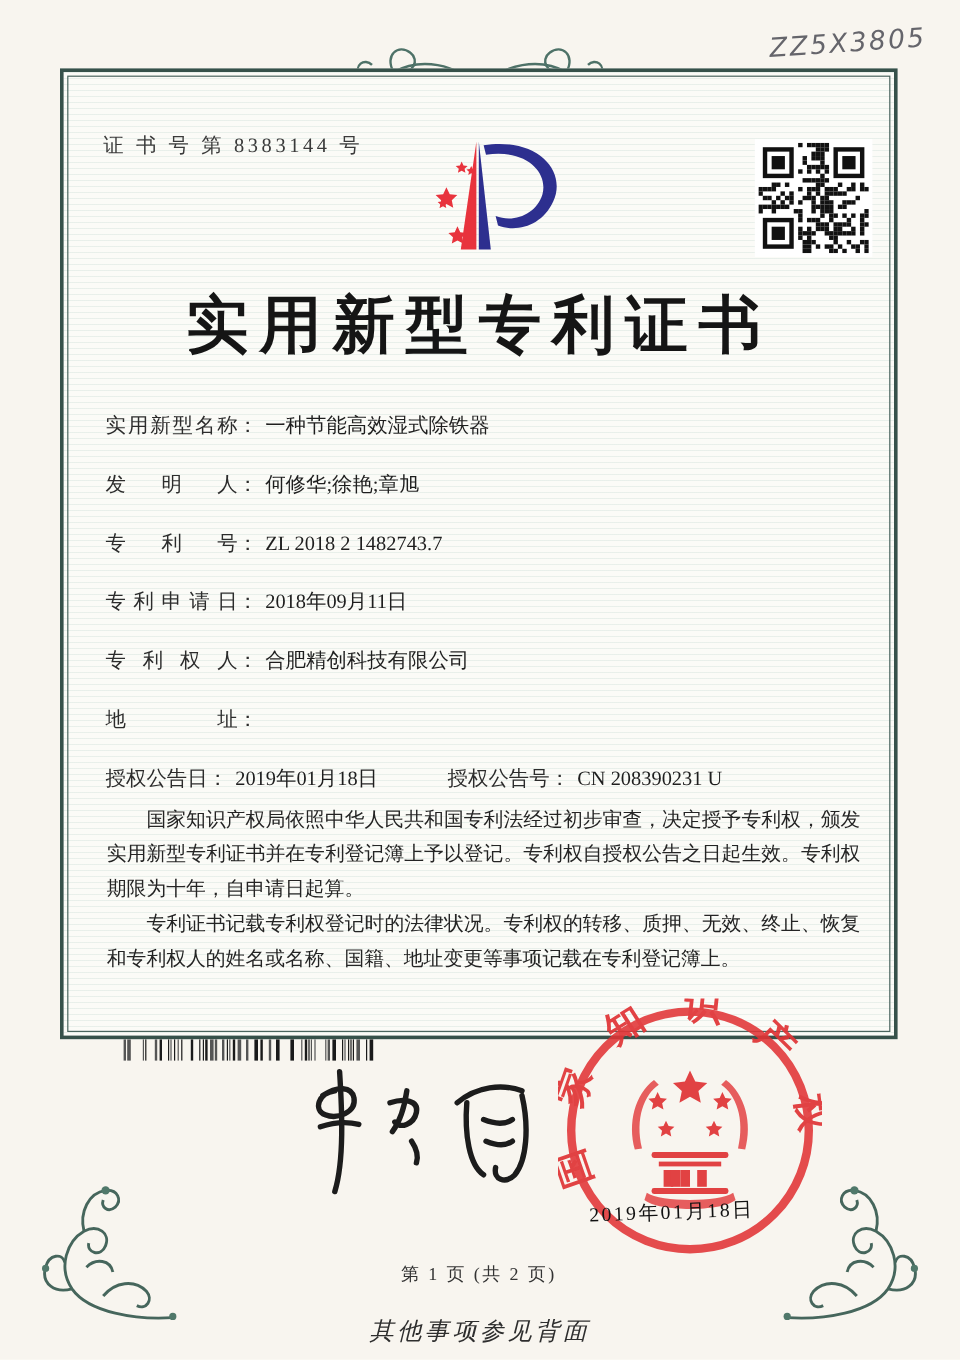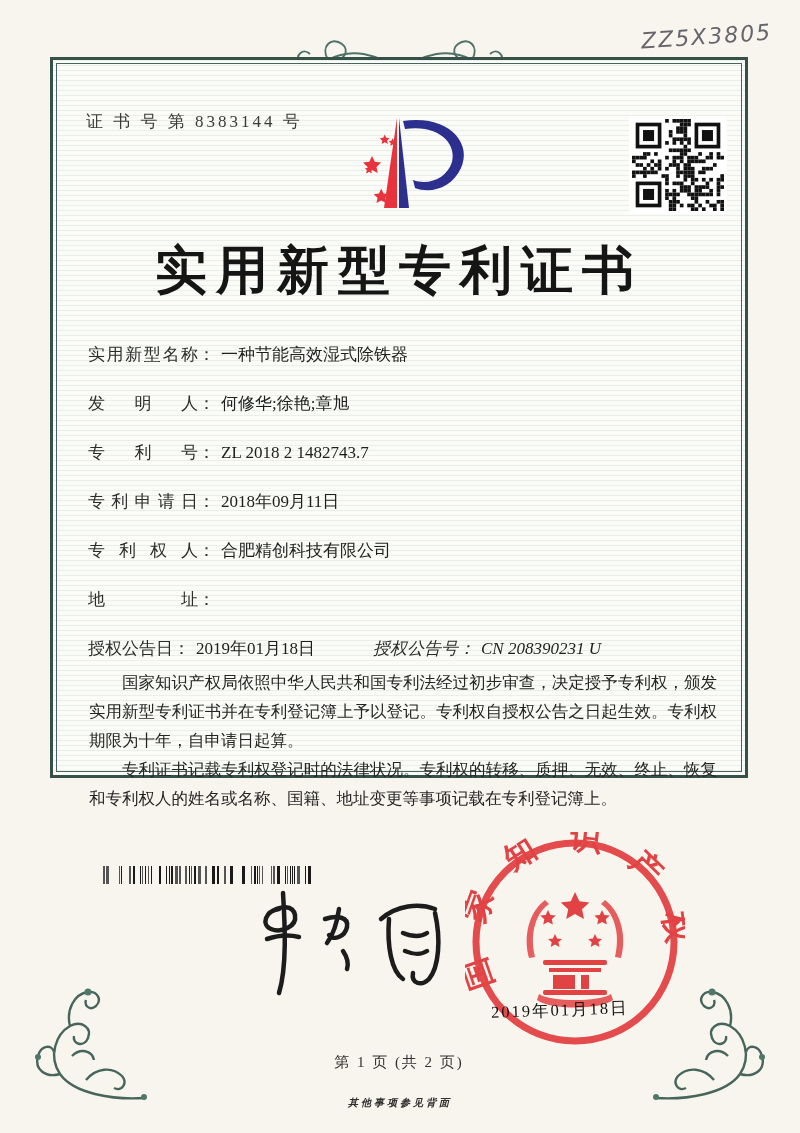--- a/index.html
+++ b/index.html
@@ -4,21 +4,21 @@
 <style>
   html,body{margin:0;padding:0;}
   body{
     width:800px;height:1133px;position:relative;overflow:hidden;
     background:#f8f5ef;
     font-family:"Liberation Serif","DejaVu Serif",serif;
     color:#222;
   }
   
   .frame{
-    position:absolute;left:50px;top:57px;width:698px;height:721px;
+    position:absolute;left:50px;top:57px;width:698px;height:809px;
     border:3px solid #36514a;box-sizing:border-box;
     background:
       repeating-linear-gradient(180deg,
         rgba(122,168,156,0.14) 0px, rgba(122,168,156,0.14) 1px,
         rgba(255,255,255,0) 1px, rgba(255,255,255,0) 5px),
       #fbfbf7;
   }
   .frame::before{
     content:"";position:absolute;inset:3px;border:1px solid #4a655e;pointer-events:none;
   }
@@ -50,41 +50,41 @@
   .field-row{display:flex;align-items:flex-start;line-height:25px;margin-bottom:24px;}
   .field-label{
     width:110px;flex:0 0 110px;
     text-align:justify;text-align-last:justify;color:#2c2c2c;
   }
   .field-colon{flex:0 0 auto;color:#2c2c2c;}
   .field-value{margin-left:6px;color:#1e1e1e;}
   .addr .field-value{max-width:445px;}
   .grant-row{display:flex;line-height:25px;margin-top:2px;}
   .grant-row .pair{display:flex;}
-  .grant-row .pair+.pair{margin-left:58px;font-style:italic;}
+  .grant-row .pair+.pair{margin-left:58px;}
 
   
   .law{position:absolute;left:36px;top:608px;width:628px;
     font-size:16.5px;line-height:29px;color:#242424;text-align:justify;}
   .law p{margin:0;text-indent:2em;}
 
   
   .barcode{position:absolute;left:47px;top:806px;width:212px;height:18px;}
   .signer{position:absolute;left:57px;top:863px;font-size:18px;color:#222;letter-spacing:4px;}
   .signer div{margin-bottom:17px;}
   .signature{position:absolute;left:168px;top:815px;width:250px;height:135px;}
   .seal{position:absolute;left:412px;top:772px;width:220px;height:220px;opacity:.92;}
   .seal-date{
     position:absolute;left:438px;top:938px;width:220px;
     font-size:16.5px;color:#111;letter-spacing:2px;transform:rotate(-2deg);
   }
   .page-num{position:absolute;left:0;top:993px;width:100%;text-align:center;
     font-size:15px;letter-spacing:2px;color:#333;}
   .back-note{position:absolute;left:0;top:1096px;width:100%;text-align:center;
-    font-size:10px;letter-spacing:3px;color:#2e2e2e;font-style:italic;font-weight:bold;}
+    font-size:20px;letter-spacing:3px;color:#2e2e2e;font-style:italic;}
 </style>
 </head>
 <body>
 
 <div class="handwritten">ZZ5X3805</div>
 
 <svg class="ornament orn-top" viewBox="0 0 260 60">
   <g fill="none" stroke="#4e7268" stroke-width="2">
     <path d="M130,52 C110,30 80,26 58,38 C40,48 20,50 6,44"></path>
     <path d="M130,52 C150,30 180,26 202,38 C220,48 240,50 254,44"></path>

